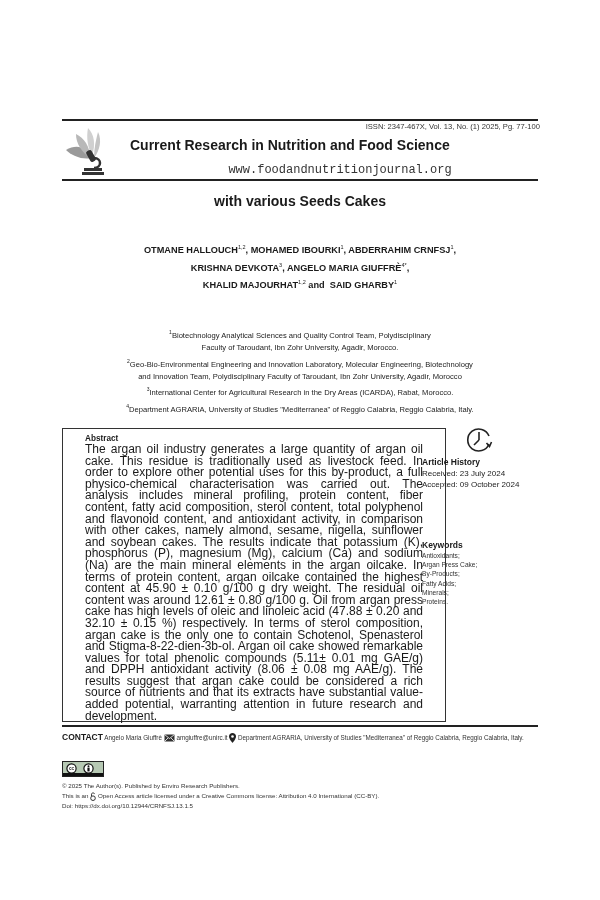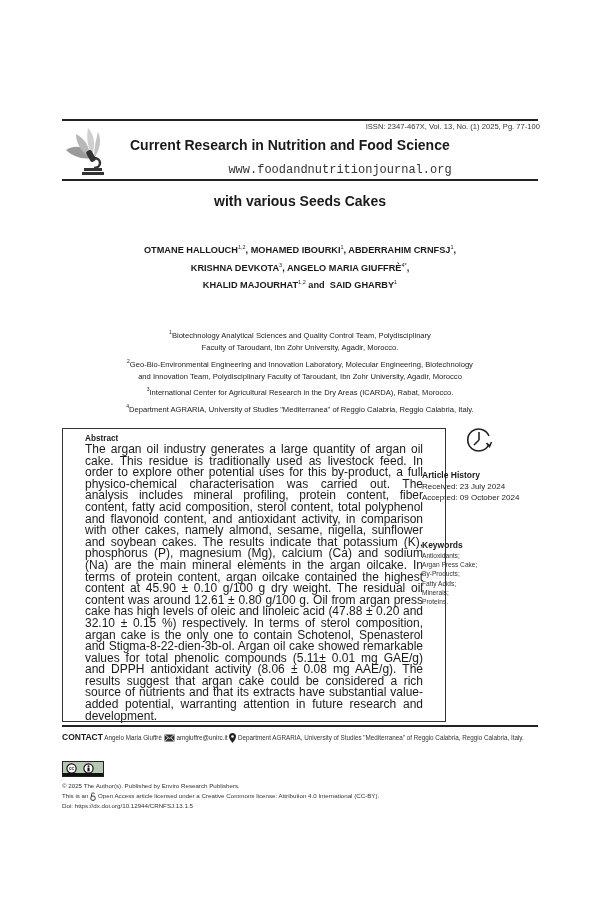--- a/index.html
+++ b/index.html
@@ -26,21 +26,21 @@
 
   .abstract-box { position: absolute; left: 62px; top: 428px; width: 384px; height: 294px; border: 1.5px solid #333; padding: 4px 22px; }
   .abstract-heading { font-size: 8.2px; font-weight: bold; line-height: 11px; }
   .abstract-text { font-size: 12px; line-height: 11.6px; text-align: justify; color: #1a1a1a; }
 
   .clock-icon { position: absolute; left: 464px; top: 425px; width: 30px; height: 30px; }
 
   .side { position: absolute; left: 422px; width: 120px; }
   .side-heading { font-size: 8.5px; font-weight: bold; line-height: 11px; }
   .side-text { font-size: 8px; line-height: 11px; color: #222; }
-  .history { top: 470px; }
+  .history { top: 457px; }
   .keywords { top: 540px; }
   .keywords .kw { font-size: 6.6px; line-height: 9.2px; color: #333; }
 
   .rule.bottom { top: 725px; height: 2px; }
 
   .contact { position: absolute; left: 62px; width: 480px; top: 731px; font-size: 6.3px; line-height: 12.5px; color: #333; }
   .contact .label { font-size: 8.5px; font-weight: bold; color: #1a1a1a; }
   .contact .ico { display: inline-block; vertical-align: middle; }
 
   .cc-badge { position: absolute; left: 62px; top: 761px; width: 42px; height: 16px; background: #b6c8b3; border: 1px solid #222; }

